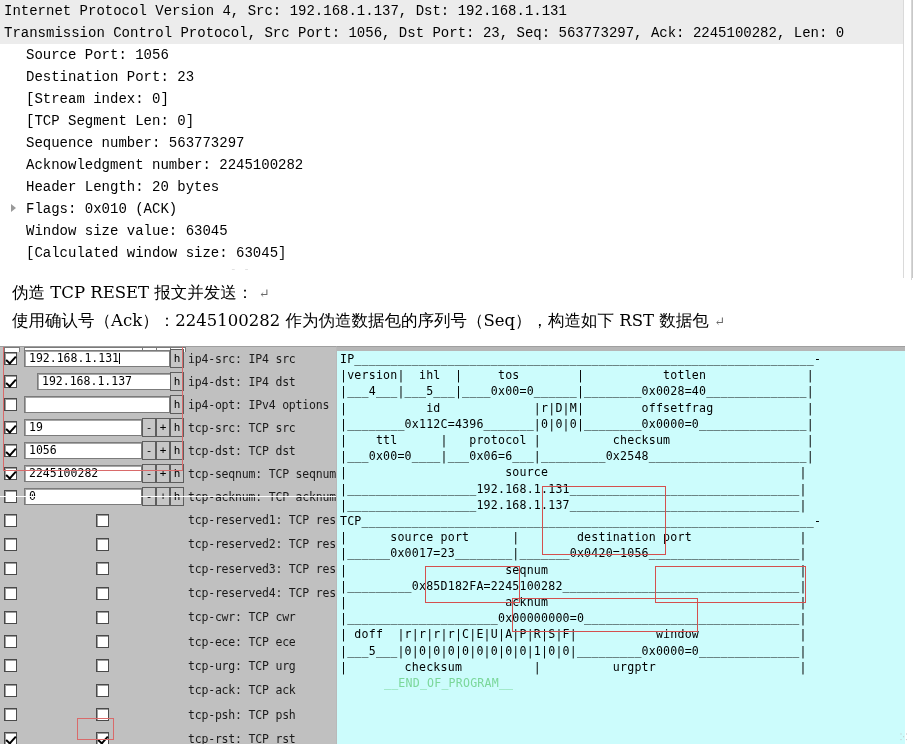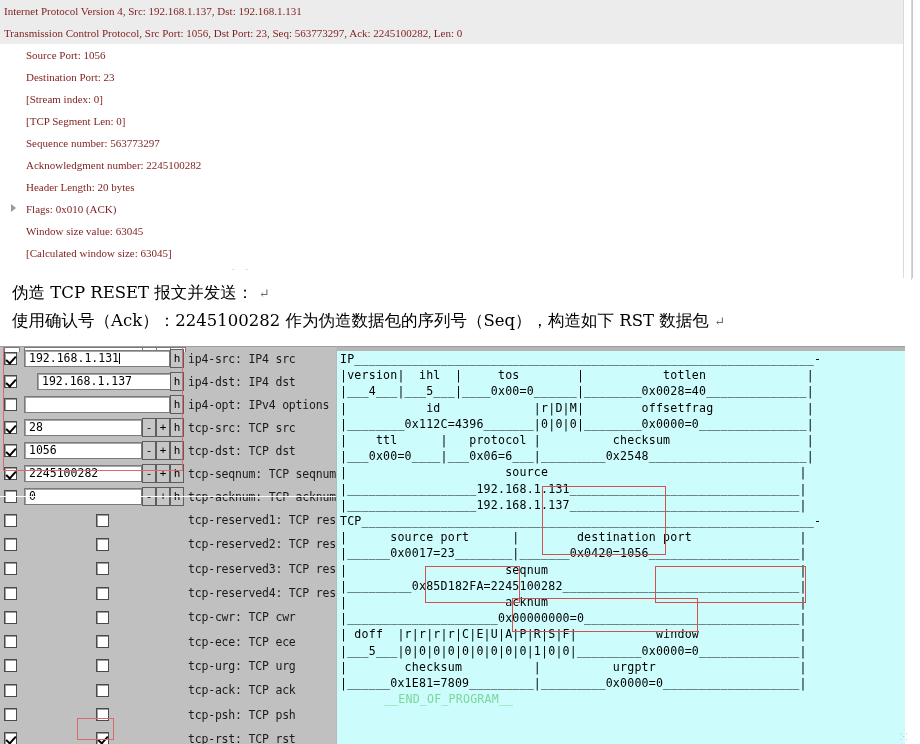--- a/index.html
+++ b/index.html
@@ -12,25 +12,25 @@
   }
 
   
   #wireshark{
     position:absolute;left:0;top:0;width:912px;height:278px;
     background:#ffffff;
     border-right:1px solid #c8c8c8;
     overflow:hidden;
   }
   .ws-line{
-    font-family:Liberation Serif, serif;
-    font-size:11px;
+    font-family:Liberation Mono, monospace;
+    font-size:14px;
     line-height:22px;
     height:22px;
-    color:#7f1d1d;
+    color:#000000;
     white-space:pre;
     padding-left:4px;
   }
   .ws-sel{background:#ececec;}
   .ws-ind1{padding-left:26px;}
   .ws-arrowline{position:relative;padding-left:26px;}
   .ws-arrow{
     position:absolute;left:11px;top:6px;
     width:0;height:0;
     border-left:5px solid #9a9a9a;
@@ -278,21 +278,21 @@
         <div class="flabel">ip4-dst: IP4 dst</div>
       </div>
       <div class="frow">
         <div class="cbx cb-col1"></div>
         <div class="txtin" style="width: 146px;"><span></span></div>
         <div class="spin sp-h">h</div>
         <div class="flabel">ip4-opt: IPv4 options</div>
       </div>
       <div class="frow">
         <div class="cbx cb-col1 on"></div>
-        <div class="txtin" style="width: 118px;"><span>28</span></div>
+        <div class="txtin" style="width: 118px;"><span>19</span></div>
         <div class="spin sp-minus">-</div>
         <div class="spin sp-plus">+</div>
         <div class="spin sp-h">h</div>
         <div class="flabel">tcp-src: TCP src</div>
       </div>
       <div class="frow">
         <div class="cbx cb-col1 on"></div>
         <div class="txtin" style="width: 118px;"><span>1056</span></div>
         <div class="spin sp-minus">-</div>
         <div class="spin sp-plus">+</div>
@@ -389,21 +389,20 @@
       <div class="asc">TCP_______________________________________________________________-</div>
       <div class="asc">|      source port      |        destination port               |</div>
       <div class="asc">|______0x0017=23________|_______0x0420=1056_____________________|</div>
       <div class="asc">|                      seqnum                                   |</div>
       <div class="asc">|_________0x85D182FA=2245100282_________________________________|</div>
       <div class="asc">|                      acknum                                   |</div>
       <div class="asc">|_____________________0x00000000=0______________________________|</div>
       <div class="asc">| doff  |r|r|r|r|C|E|U|A|P|R|S|F|           window              |</div>
       <div class="asc">|___5___|0|0|0|0|0|0|0|0|0|1|0|0|_________0x0000=0______________|</div>
       <div class="asc">|        checksum          |          urgptr                    |</div>
-      <div class="asc">|______0x1E81=7809_________|_________0x0000=0___________________|</div>
       <div class="asc eop">__END_OF_PROGRAM__</div>
     </div>
   <div class="rbox" id="rb-addr"></div>
   <div class="rbox" id="rb-sport"></div>
   <div class="rbox" id="rb-dport"></div>
   <div class="rbox" id="rb-seq"></div>
 </div>
 <div id="bot-scroll"></div>
 <div id="tiny-mark2">⁙</div>
 

